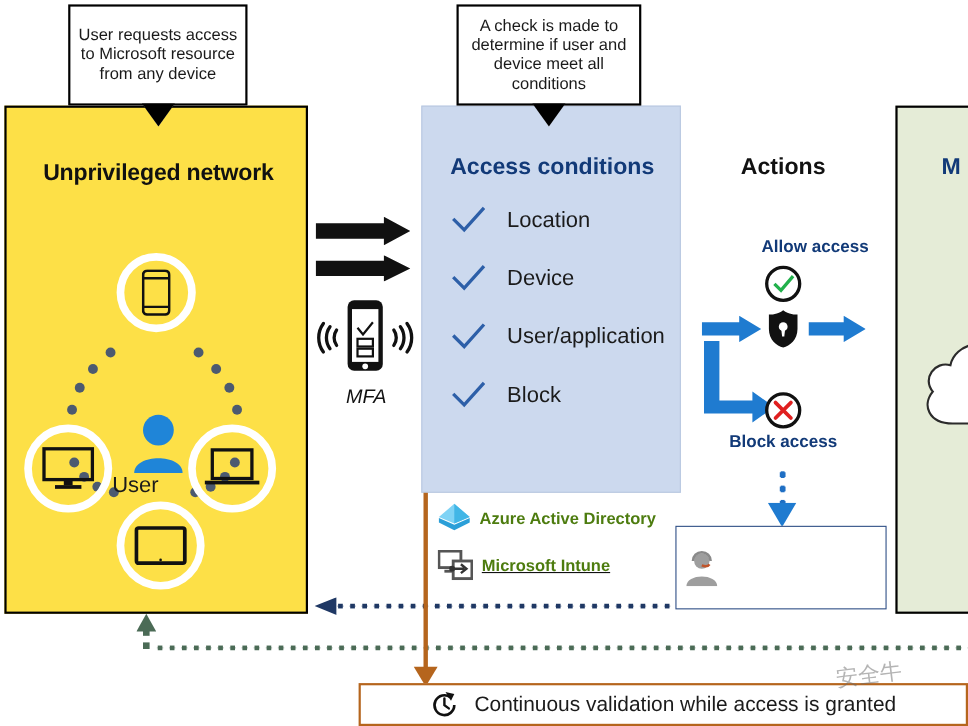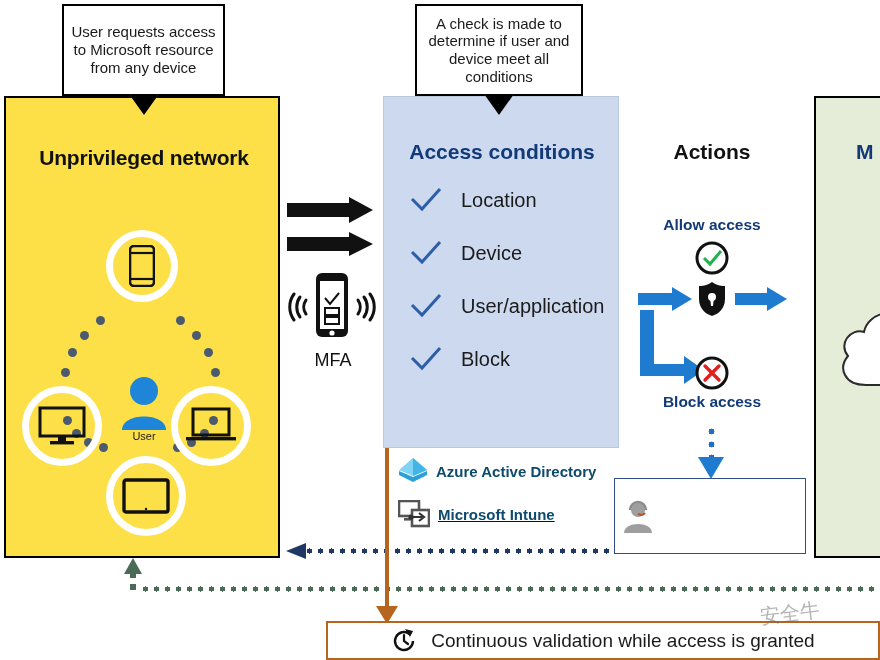--- a/index.html
+++ b/index.html
@@ -35,23 +35,23 @@
               border:7px solid #ffffff;box-sizing:border-box;
               display:flex;align-items:center;justify-content:center;}
   .dot{position:absolute;width:9px;height:9px;border-radius:50%;background:#4c5a70;}
 
   
   .cond-row{display:flex;align-items:center;gap:18px;}
   .cond-label{font-size:20px;color:#1b1b1b;}
 
   
   .blue-label{color:#123a78;font-weight:bold;font-size:15.5px;text-align:center;}
-  .svc-label{color:#0c4a6e;font-weight:bold;font-size:15px;}
-  #mfa-label{font-size:18px;color:#111;text-align:center;}
-  #user-label{font-size:11px;color:#1b1b1b;text-align:center;}
+  .svc-label{color:#4d7c0f;font-weight:bold;font-size:15px;}
+  #mfa-label{font-size:18px;color:#111;text-align:center;font-style:italic;}
+  #user-label{font-size:20px;color:#1b1b1b;text-align:left;}
 
   
   #remed-box{box-sizing:border-box;border:1.5px solid #2f4f86;background:#fff;
              display:flex;align-items:center;gap:4px;padding:4px 6px;}
   #remed-text{color:#123a78;font-size:16px;line-height:1.16;text-align:center;flex:1;}
 
   
   #bottom-bar{box-sizing:border-box;border:2.5px solid #b5651d;background:#fff;
               display:flex;align-items:center;justify-content:center;gap:14px;}
   #bottom-text{font-size:19px;color:#1b1b1b;}
@@ -217,21 +217,21 @@
     <svg width="34" height="26" viewBox="0 0 34 26">
       <path d="M3 12 l10 10 l18 -20" fill="none" stroke="#2d5fa8" stroke-width="3"></path>
     </svg>
     <span class="cond-label">Block</span>
   </div>
 
 </div>
 
 <div class="panel-title abs" id="actions-title" style="left:640px;top:140px;width:144px;">Actions</div>
 
-<div class="blue-label abs" style="left:645px;top:216px;width:134px;">Allow access</div>
+<div class="blue-label abs" style="left:674px;top:216px;width:134px;">Allow access</div>
 
 <div class="abs" style="left:694px;top:240px;">
   <svg width="36" height="36" viewBox="0 0 36 36">
     <circle cx="18" cy="18" r="15" fill="#fff" stroke="#111" stroke-width="3"></circle>
     <path d="M10 18 l6 6 l11 -13" fill="none" stroke="#22b14c" stroke-width="3"></path>
   </svg>
 </div>
 
 <div class="abs" style="left:697px;top:281px;">
   <svg width="30" height="36" viewBox="0 0 30 36">

